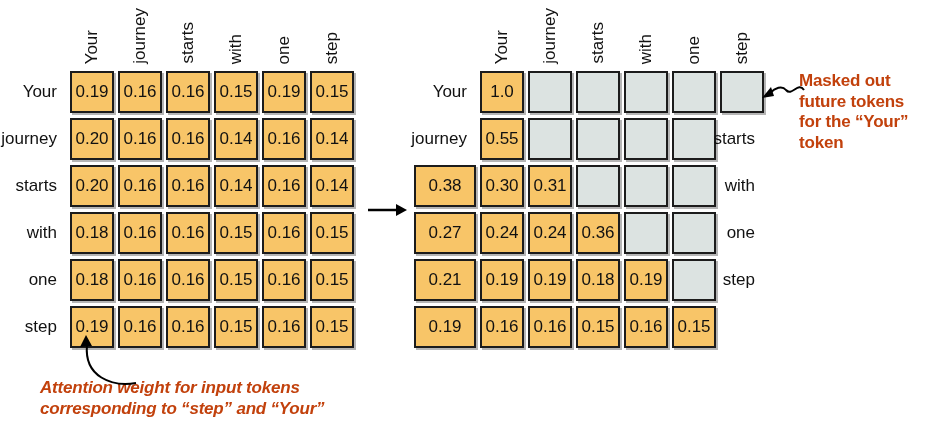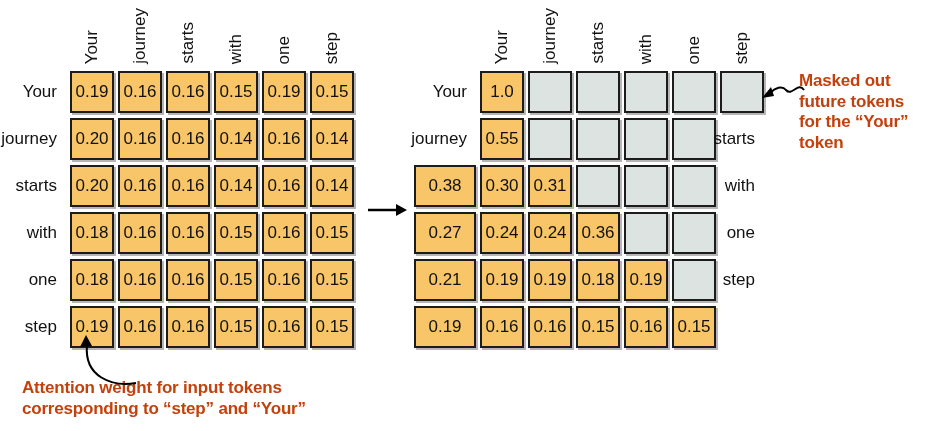--- a/index.html
+++ b/index.html
@@ -30,21 +30,21 @@
     box-shadow:2px 2px 0 #b5b5b5;
     display:flex; align-items:center; justify-content:center;
     font-size:17px;
   }
   .cell.masked { background:var(--maskedFill,#dce3e1); }
   .ann {
     position:absolute; font-weight:bold; font-size:17px;
     line-height:1.22; letter-spacing:-0.2px; color:#c2410c;
   }
   .ann-masked { left:799px; top:71px; width:124px; }
-  .ann-attention { left:22px; top:378px; width:312px; }
+  .ann-attention { left:40px; top:378px; width:312px;font-style:italic; }
   svg.fig-arrow { position:absolute; overflow:visible; }
 </style>
 </head>
 <body>
 
 <div class="canvas" style="--cellFill: #f8c568; --maskedFill: #dce3e1; --border: #1c1c1c;">
 
   <section class="matrix" style="left:4px; top:2px;">
       <div class="corner"></div>
       <div class="colh">

